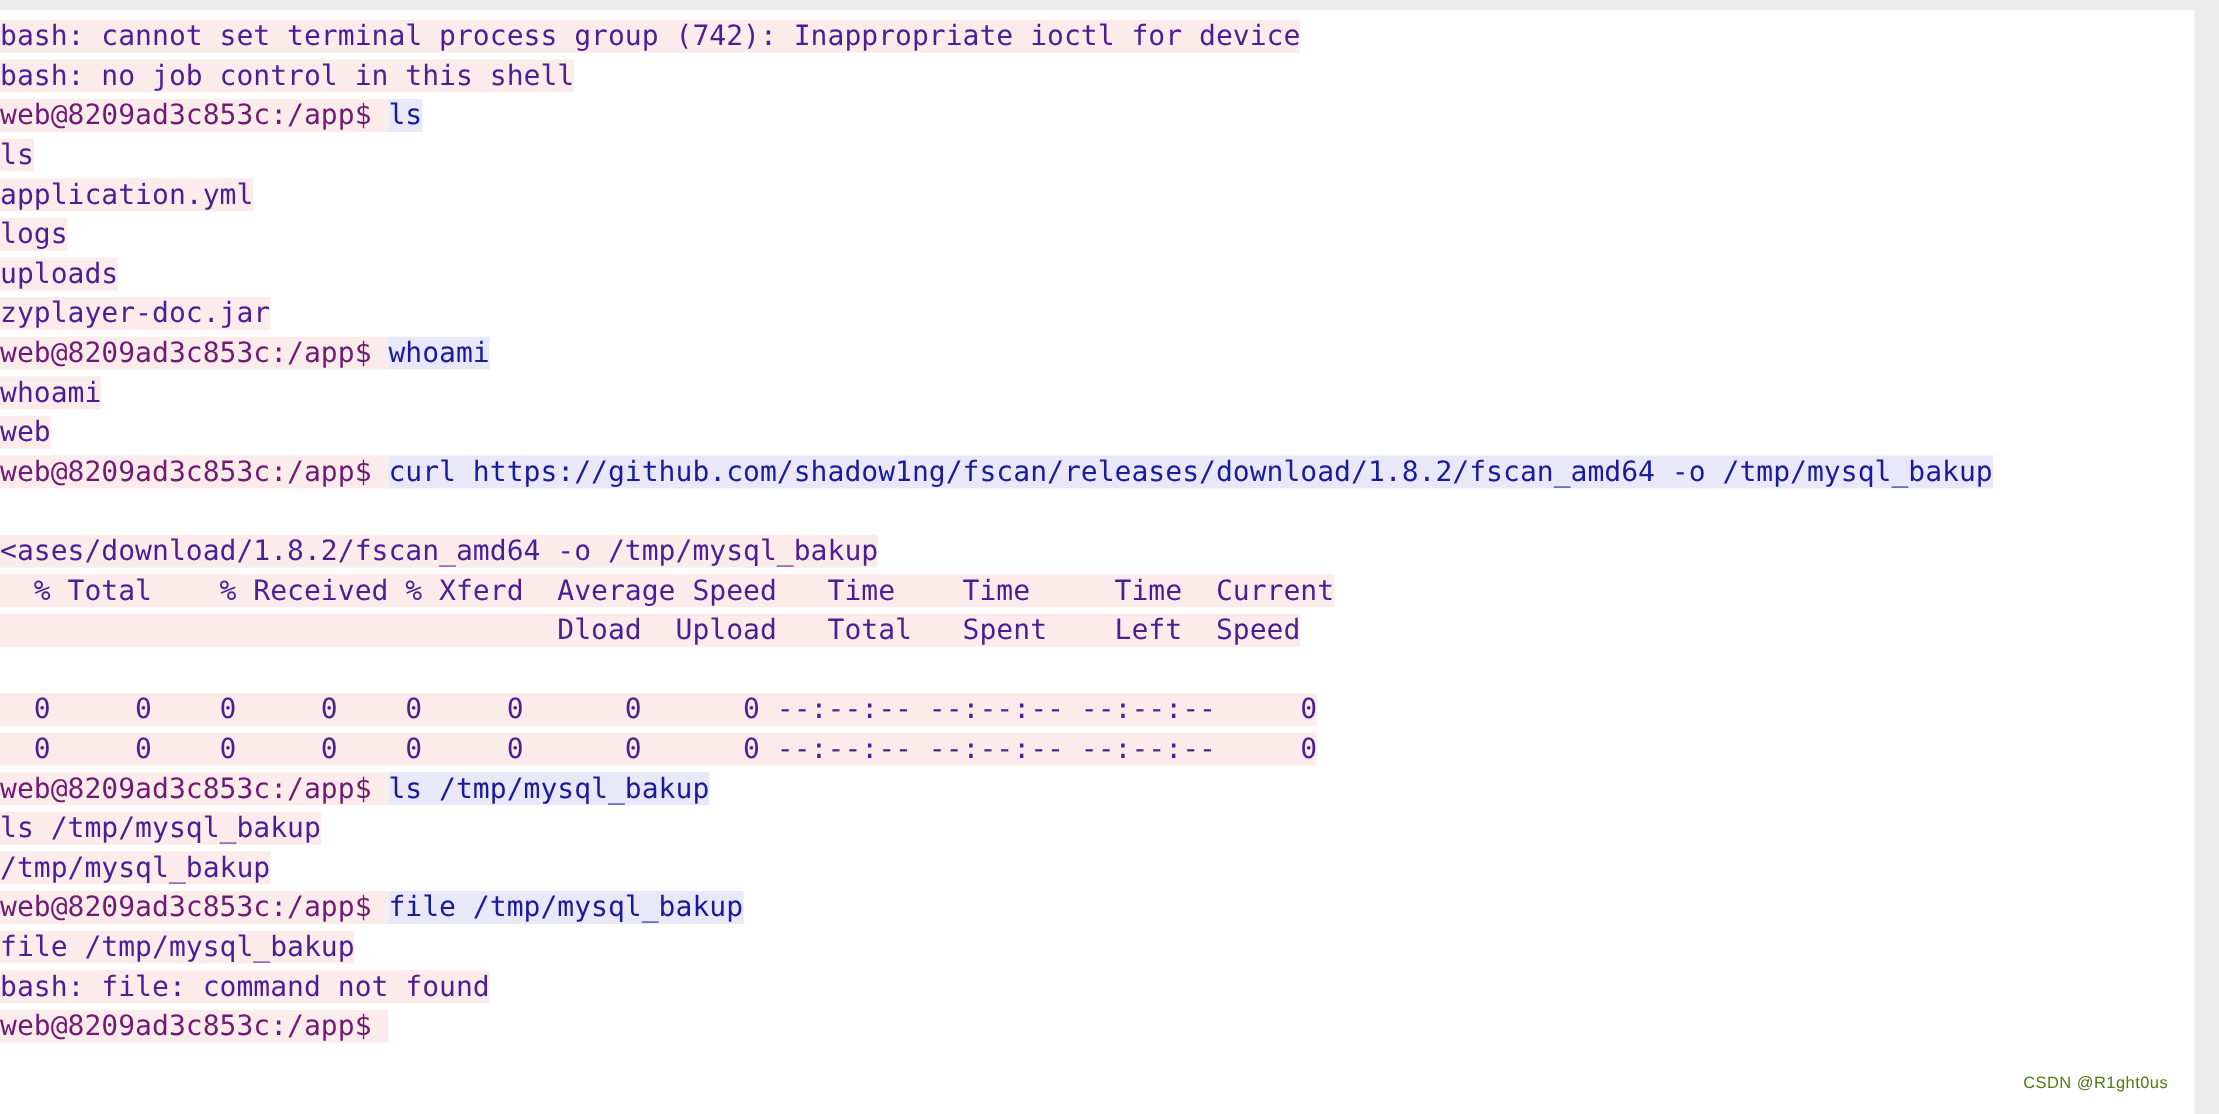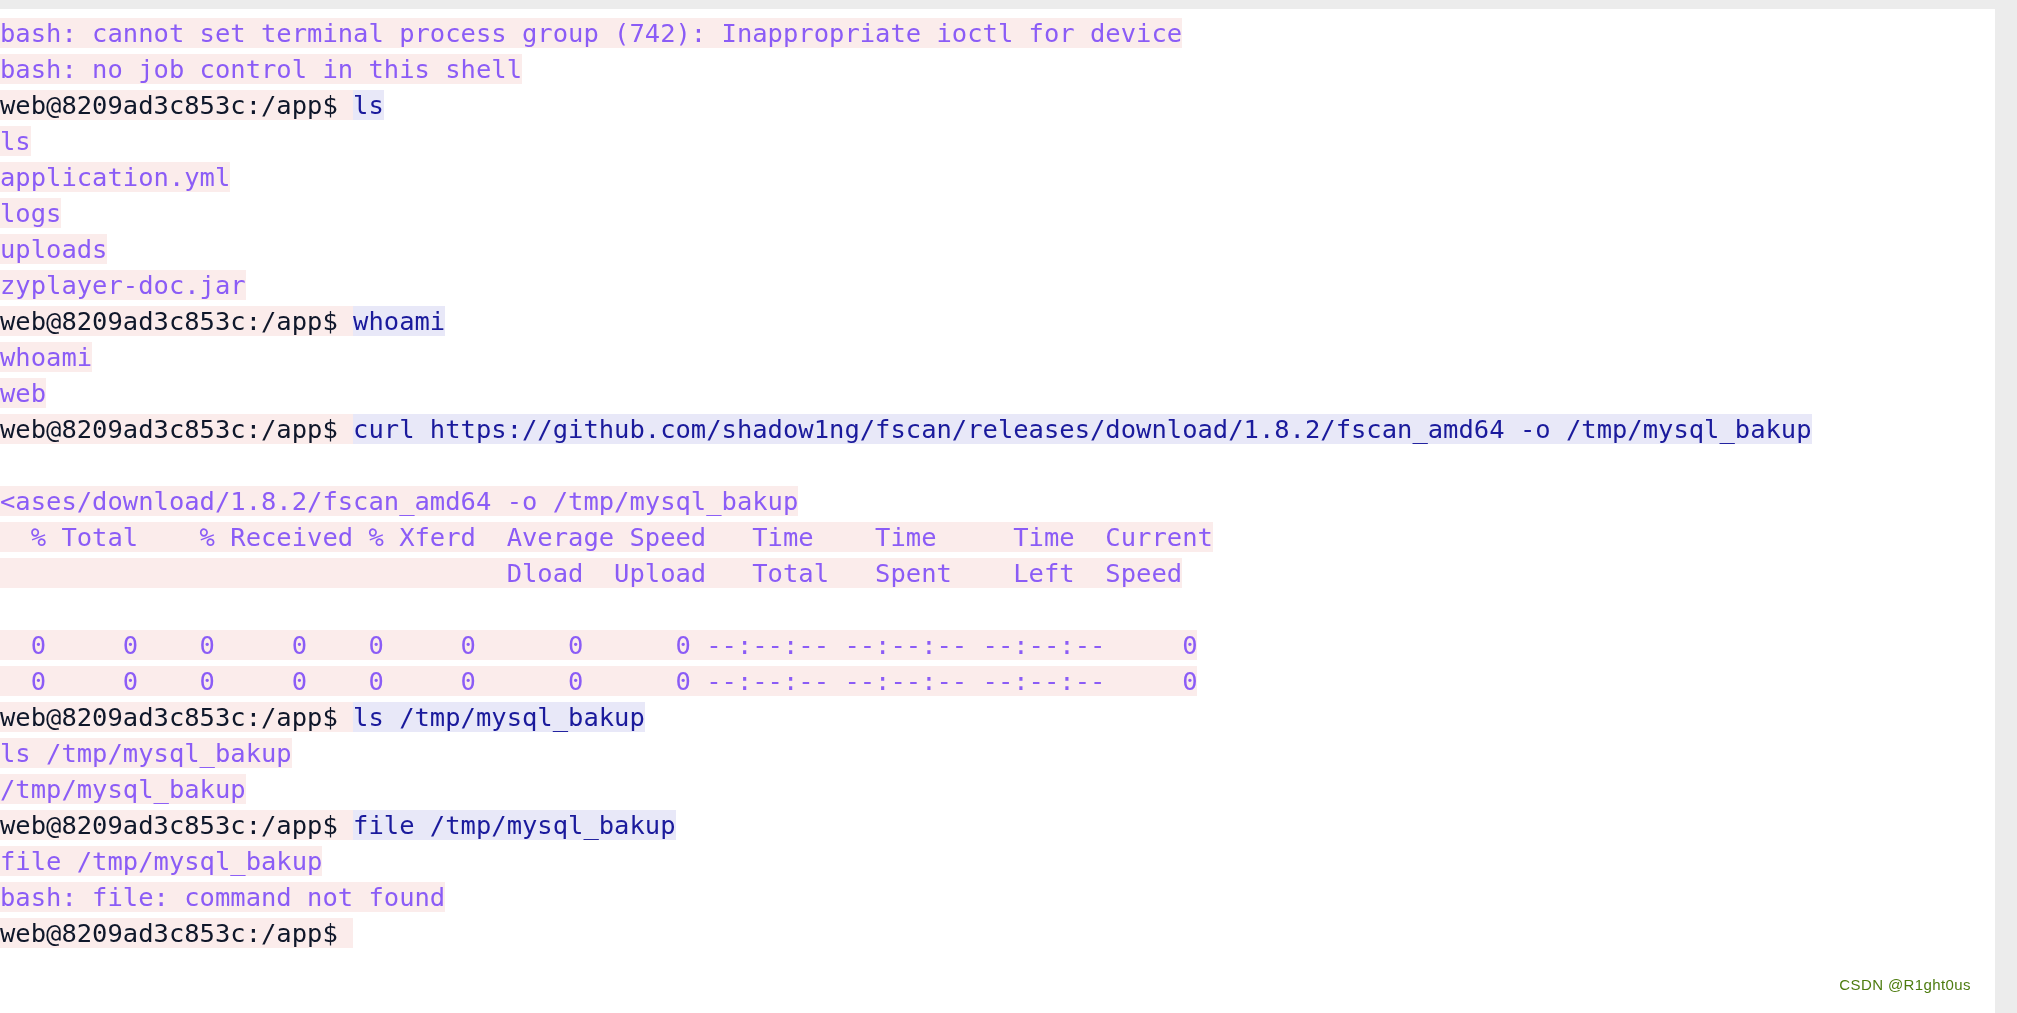--- a/index.html
+++ b/index.html
@@ -40,31 +40,31 @@
     height: 36px;
     white-space: pre;
     display: block;
   }
 
   
   .seg {
     white-space: pre;
   }
   .seg-out {
-    color: #8b5cf6;
+    color: #4c1d95;
     background: #fbeceb;
   }
   
   .seg-cmd {
     color: #1a1a9c;
     background: #e8e8f8;
   }
   
   .seg-prompt {
-    color: #0f172a;
+    color: #701a75;
     background: #fbeceb;
   }
   .seg-blank {
     background: transparent;
   }
 
   #watermark {
     position: absolute;
     right: 24px;
     bottom: 20px;

